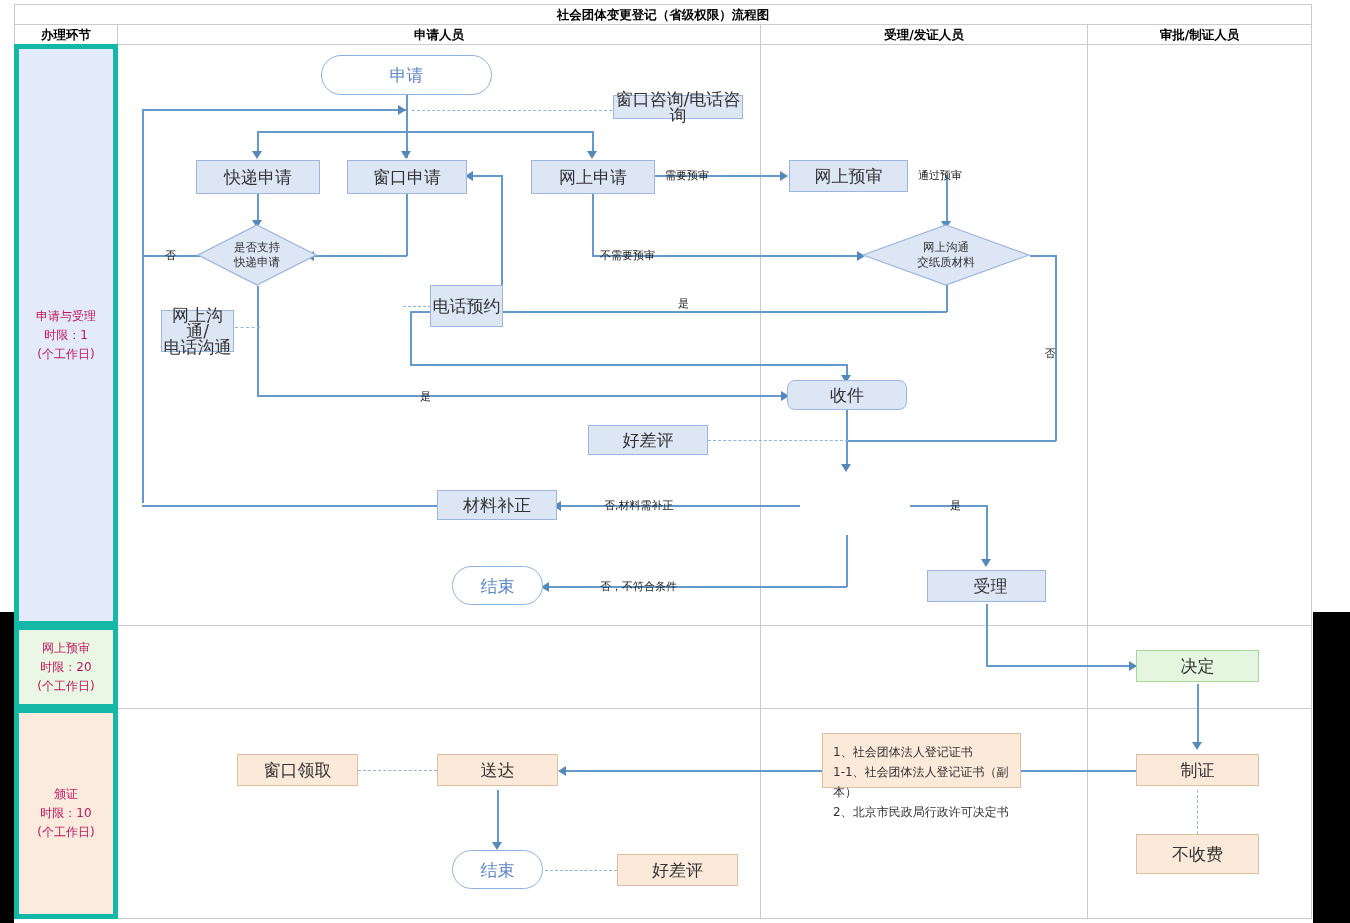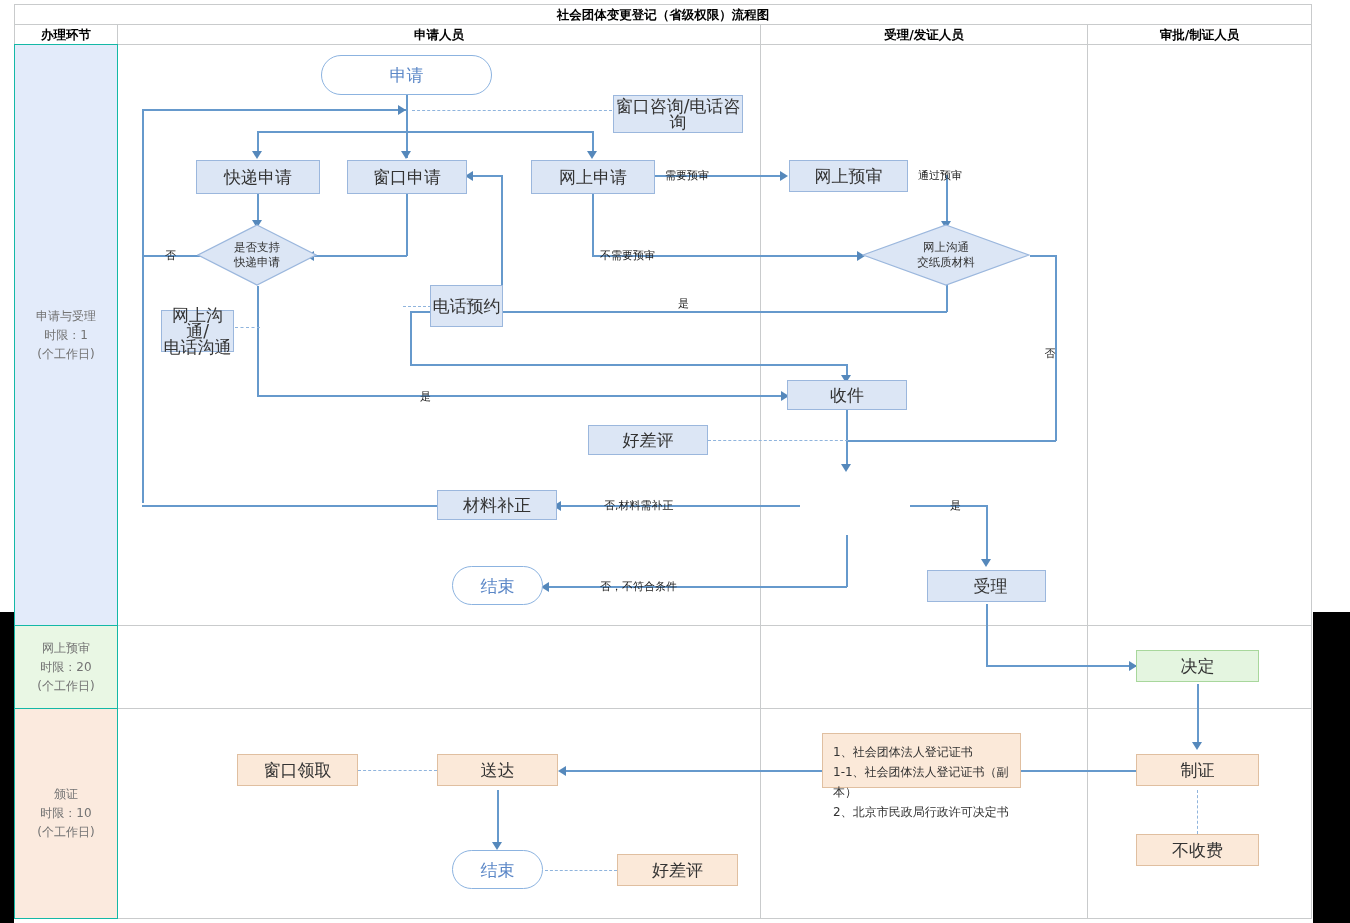--- a/index.html
+++ b/index.html
@@ -4,23 +4,23 @@
 <style>
   html,body{margin:0;padding:0;background:#ffffff;}
   body{font-family:"DejaVu Sans","Liberation Sans",sans-serif;}
   #page{position:relative;width:1350px;height:923px;background:#fff;overflow:hidden;}
   .titlebar{position:absolute;left:14px;top:4px;width:1298px;height:21px;
             border:1px solid #c9cbcc;background:#fff;box-sizing:border-box;}
   .titlebar span{display:block;text-align:center;line-height:19px;font-size:12.5px;font-weight:bold;color:#000;}
   .hdr{position:absolute;height:21px;border:1px solid #c9cbcc;background:#fff;box-sizing:border-box;
        text-align:center;line-height:19px;font-size:12.5px;font-weight:bold;color:#000;}
   .swim{position:absolute;border:1px solid #c9cbcc;box-sizing:border-box;background:#fff;}
-  .stage{position:absolute;border:1px solid #14b8a6;box-sizing:border-box;
+  .stage{position:absolute;border:5px solid #14b8a6;box-sizing:border-box;
          display:flex;align-items:center;justify-content:center;text-align:center;
-         font-size:12px;color:#737373;line-height:19px;}
+         font-size:12px;color:#be185d;line-height:19px;}
   .stage.blue{background:#e3ebfa;}
   .stage.green{background:#e9f7e4;}
   .stage.orange{background:#fbeade;}
 
   
   .node{position:absolute;box-sizing:border-box;display:flex;align-items:center;
         justify-content:center;text-align:center;font-size:17px;line-height:16px;}
   .proc{background:#dce6f5;border:1px solid #9bb7dd;color:#333;}
   .proc-o{background:#fbe9d9;border:1px solid #e0bfa0;color:#333;}
   .proc-g{background:#e4f5e0;border:1px solid #a8d79c;color:#333;}
@@ -200,21 +200,21 @@
   <div class="elbl" style="left:165px;top:248px;">否</div>
   <div class="elbl" style="left:678px;top:296px;">是</div>
   <div class="elbl vert" style="left:1041px;top:340px;">否</div>
   <div class="elbl" style="left:420px;top:389px;">是</div>
   <div class="elbl" style="left:604px;top:498px;">否,材料需补正</div>
   <div class="elbl" style="left:600px;top:579px;">否，不符合条件</div>
   <div class="elbl" style="left:950px;top:498px;">是</div>
 
   <div class="node term" style="left:321px;top:55px;width:171px;height:40px;">申请</div>
 
-  <div class="node proc" style="left:613px;top:95px;width:130px;height:38px;">窗口咨询/电话咨询</div>
+  <div class="node proc" style="left:613px;top:95px;width:130px;height:24px;">窗口咨询/电话咨询</div>
 
   <div class="node proc" style="left:196px;top:160px;width:124px;height:34px;">快递申请</div>
   <div class="node proc" style="left:347px;top:160px;width:120px;height:34px;">窗口申请</div>
   <div class="node proc" style="left:531px;top:160px;width:124px;height:34px;">网上申请</div>
   <div class="node proc" style="left:789px;top:160px;width:119px;height:32px;">网上预审</div>
 
   <div class="dia" style="left:197px;top:224px;width:120px;height:62px;">
     <svg width="120" height="62" viewBox="0 0 120 62">
       <polygon points="60,1 119,31 60,61 1,31" fill="#dce6f5" stroke="#9bb7dd" stroke-width="1.2"></polygon>
     </svg>
@@ -234,36 +234,36 @@
     </div>
   </div>
 
   <div class="node proc" style="left:430px;top:285px;width:73px;height:42px;">电话预约</div>
 
   <div class="node proc" style="left:161px;top:310px;width:73px;height:42px;flex-direction:column;">
     <span>网上沟通/</span>
     <span>电话沟通</span>
   </div>
 
-  <div class="node proc" style="left:787px;top:380px;width:120px;height:30px;">收件</div>
+  <div class="node proc" style="left:787px;top:380px;width:120px;height:30px;border-radius:8px;">收件</div>
 
   <div class="node proc" style="left:588px;top:425px;width:120px;height:30px;">好差评</div>
 
 
   <div class="node proc" style="left:437px;top:490px;width:120px;height:30px;">材料补正</div>
 
   <div class="node term" style="left:452px;top:566px;width:91px;height:39px;">结束</div>
 
   <div class="node proc" style="left:927px;top:570px;width:119px;height:32px;padding-left:8px;">受理</div>
 
   <div class="node proc-g" style="left:1136px;top:650px;width:123px;height:32px;">决定</div>
 
   <div class="node proc-o" style="left:1136px;top:754px;width:123px;height:32px;">制证</div>
 
-  <div class="node proc-o" style="left:1136px;top:834px;width:123px;height:32px;">不收费</div>
+  <div class="node proc-o" style="left:1136px;top:834px;width:123px;height:40px;">不收费</div>
 
   <div class="node doclist" style="left:822px;top:733px;width:199px;height:55px;">
     <div>1、社会团体法人登记证书</div>
     <div>1-1、社会团体法人登记证书（副本）</div>
     <div>2、北京市民政局行政许可决定书</div>
   </div>
 
   <div class="node proc-o" style="left:237px;top:754px;width:121px;height:32px;">窗口领取</div>
 
   <div class="node proc-o" style="left:437px;top:754px;width:121px;height:32px;">送达</div>

